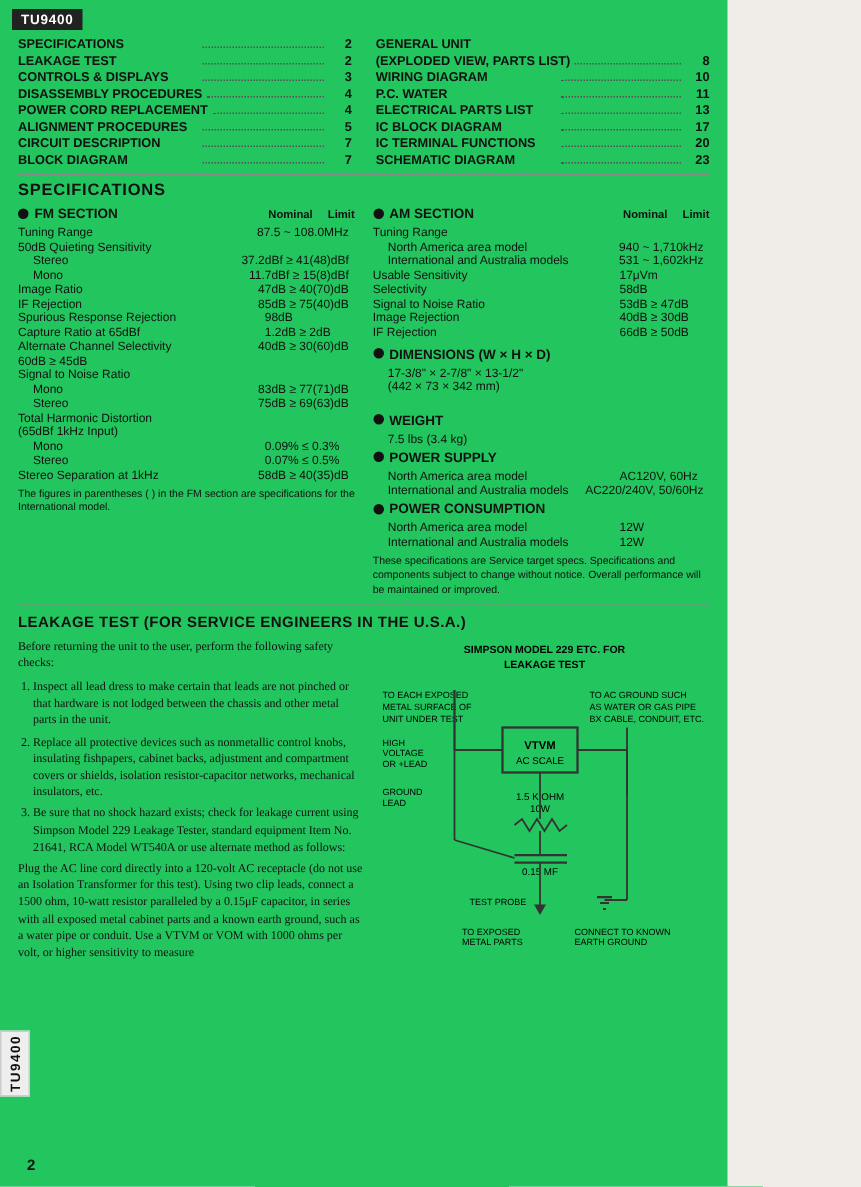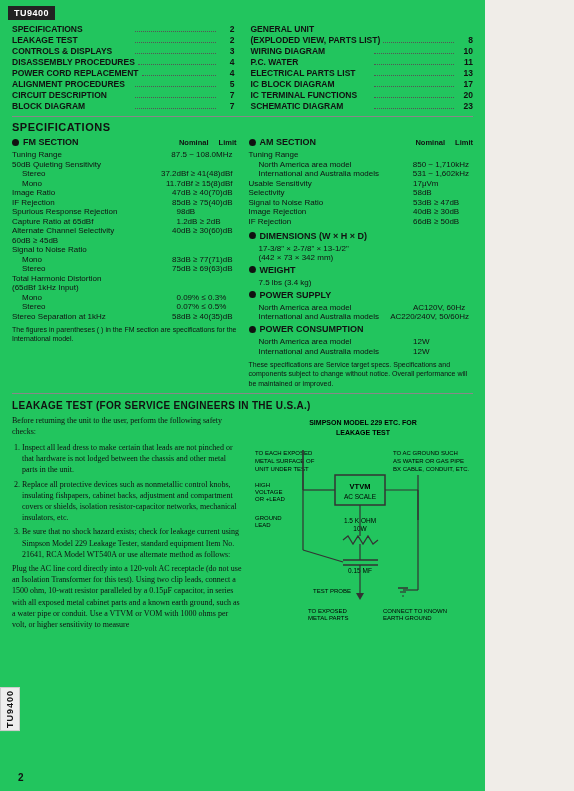--- a/index.html
+++ b/index.html
@@ -370,21 +370,21 @@
           <span style="font-size:7.5px;font-weight:bold;min-width:50px;text-align:right">Nominal</span>
           <span style="font-size:7.5px;font-weight:bold;min-width:28px;text-align:right">Limit</span>
         </div>
         <div id="am-rows">
             <div class="specs-row">
               <span class="specs-row-label">Tuning Range</span>
               <span class="specs-row-nominal"></span>
             </div>
             <div class="specs-row">
               <span class="specs-row-label specs-indent">North America area model</span>
-              <span class="specs-row-nominal">850 ~ 1,710kHz</span>
+              <span class="specs-row-nominal">940 ~ 1,710kHz</span>
             </div>
             <div class="specs-row">
               <span class="specs-row-label specs-indent">International and Australia models</span>
               <span class="specs-row-nominal">531 ~ 1,602kHz</span>
             </div>
             <div class="specs-row">
               <span class="specs-row-label">Usable Sensitivity</span>
               <span class="specs-row-nominal">17μVm</span>
             </div>
             <div class="specs-row">
@@ -407,21 +407,21 @@
 
         <div style="margin-top:5px;">
           <div class="specs-section-header">
             <span class="bullet"></span>
             <span class="specs-section-label">DIMENSIONS (W × H × D)</span>
           </div>
           <div style="font-size:8px;padding-left:10px;">17-3/8" × 2-7/8" × 13-1/2"</div>
           <div style="font-size:8px;padding-left:10px;">(442 × 73 × 342 mm)</div>
         </div>
 
-        <div style="margin-top:3px;">
+        <div style="margin-top:13px;">
           <div class="specs-section-header">
             <span class="bullet"></span>
             <span class="specs-section-label">WEIGHT</span>
           </div>
           <div style="font-size:8px;padding-left:10px;">7.5 lbs (3.4 kg)</div>
         </div>
 
         <div style="margin-top:3px;">
           <div class="specs-section-header">
             <span class="bullet"></span>

